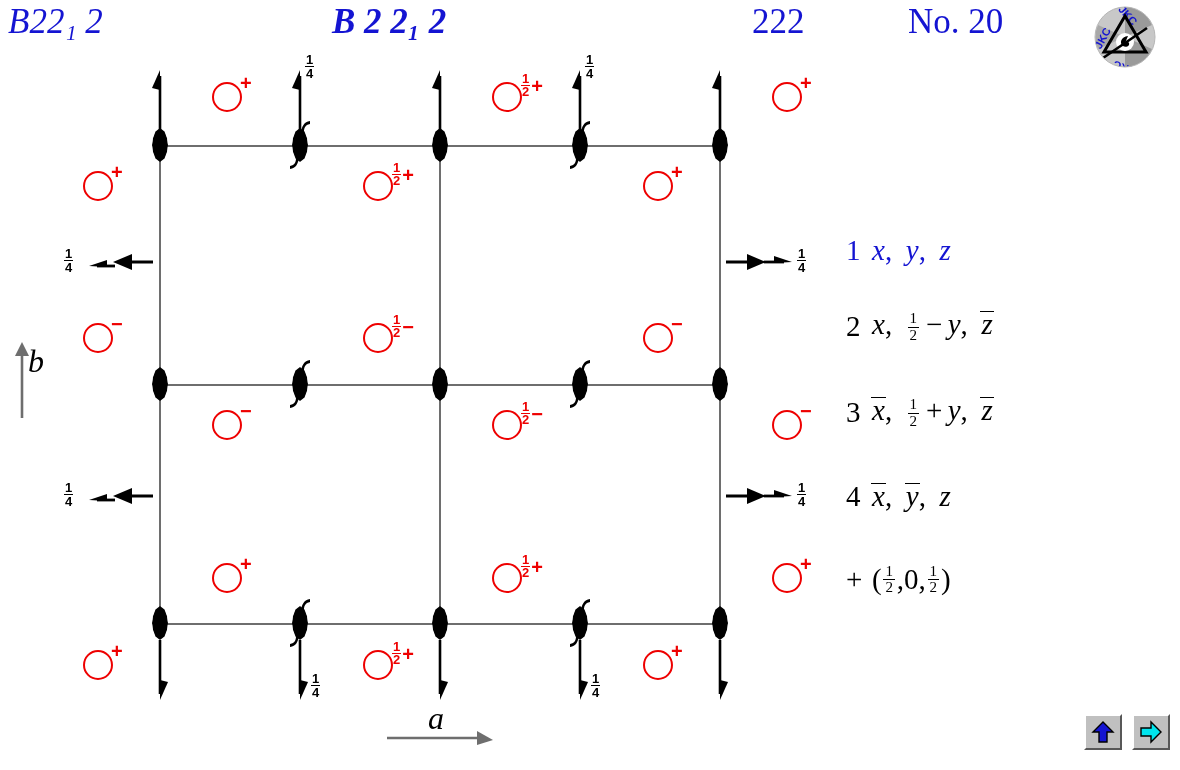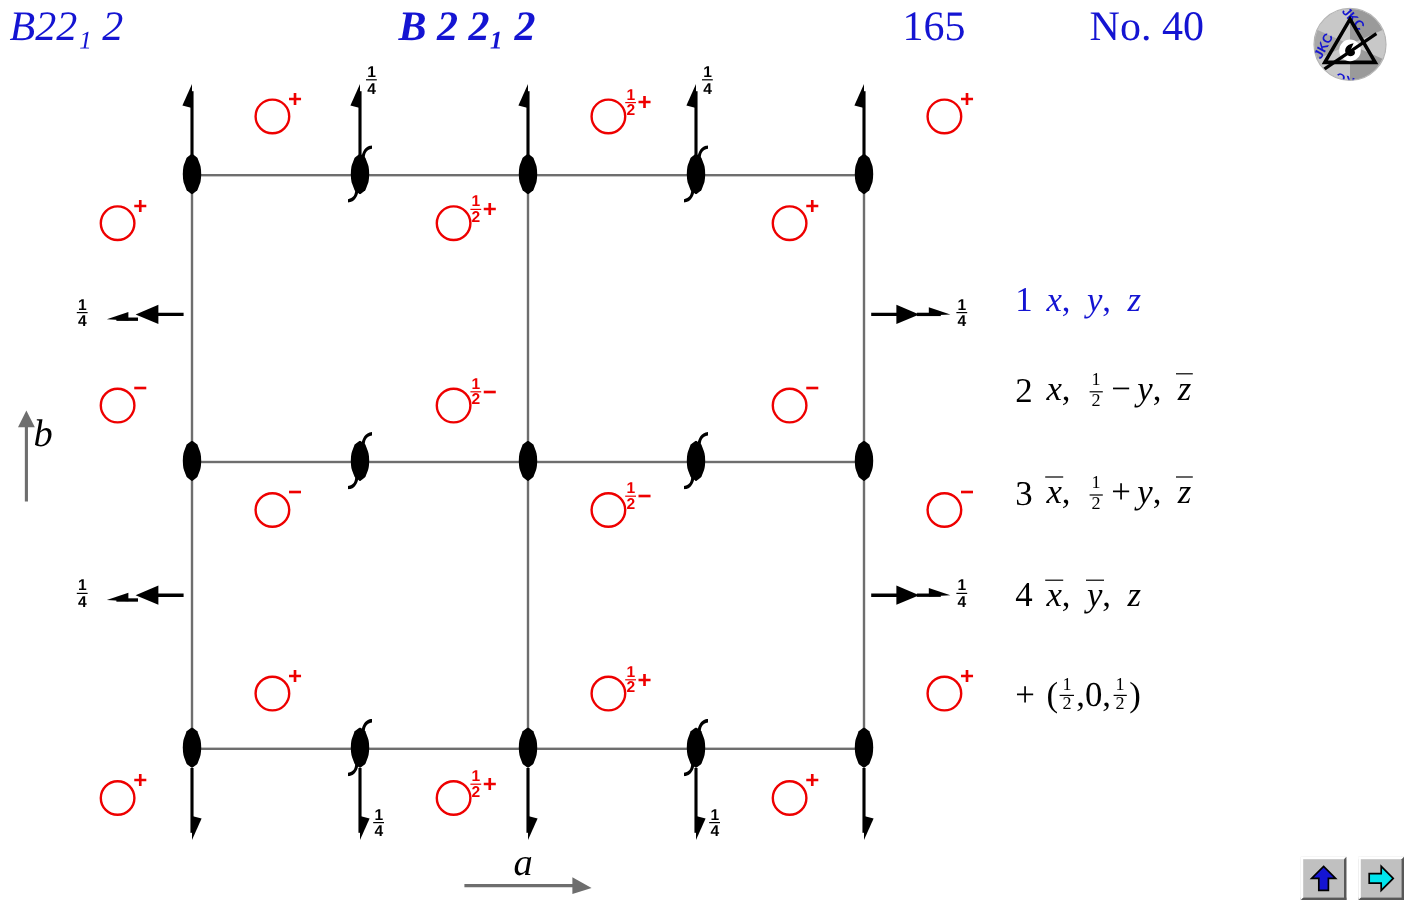--- a/index.html
+++ b/index.html
@@ -136,24 +136,24 @@
 </head>
 <body>
 
 <div class="hdr" style="left:8px;">
   <span>B22₁&nbsp;2</span>
 </div>
 <div class="hdr" style="left:332px;font-weight:bold;">
   <span>B&nbsp;2&nbsp;2₁&nbsp;2</span>
 </div>
 <div class="hdr up" style="left:752px;">
-  <span>165</span>
+  <span>222</span>
 </div>
 <div class="hdr up" style="left:908px;">
-  <span>No. 40</span>
+  <span>No. 20</span>
 </div>
 
 <div class="logo">
   <svg width="62" height="62" viewBox="0 0 62 62">
     <defs>
       <clipPath id="cl">
           <circle cx="31" cy="31" r="30"></circle>
         </clipPath>
     </defs>
     <g clip-path="url(#cl)">

